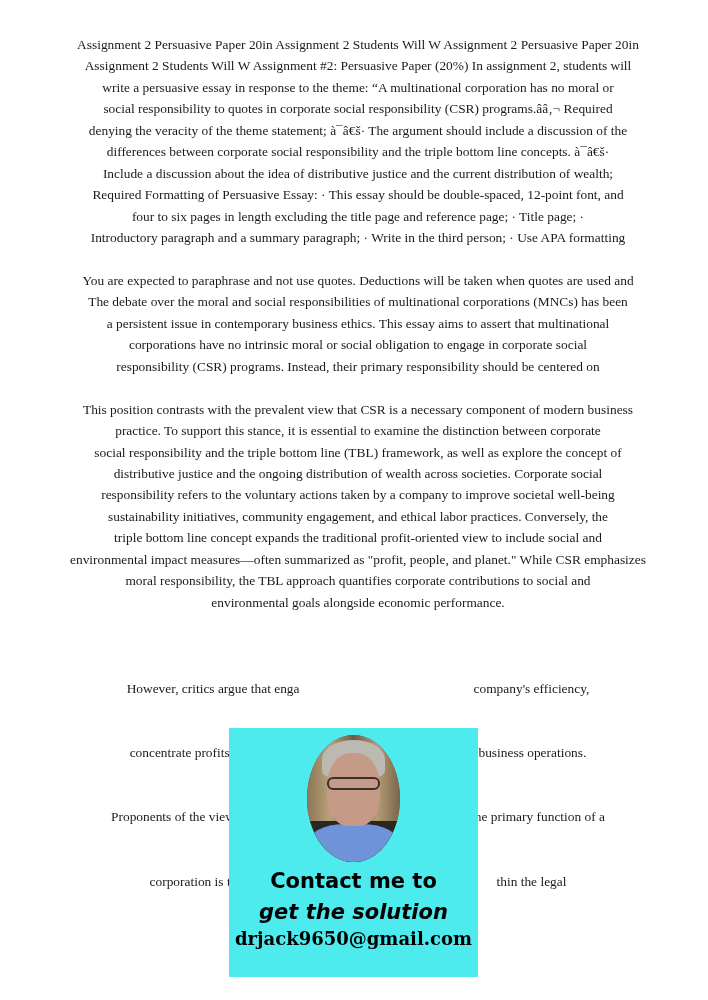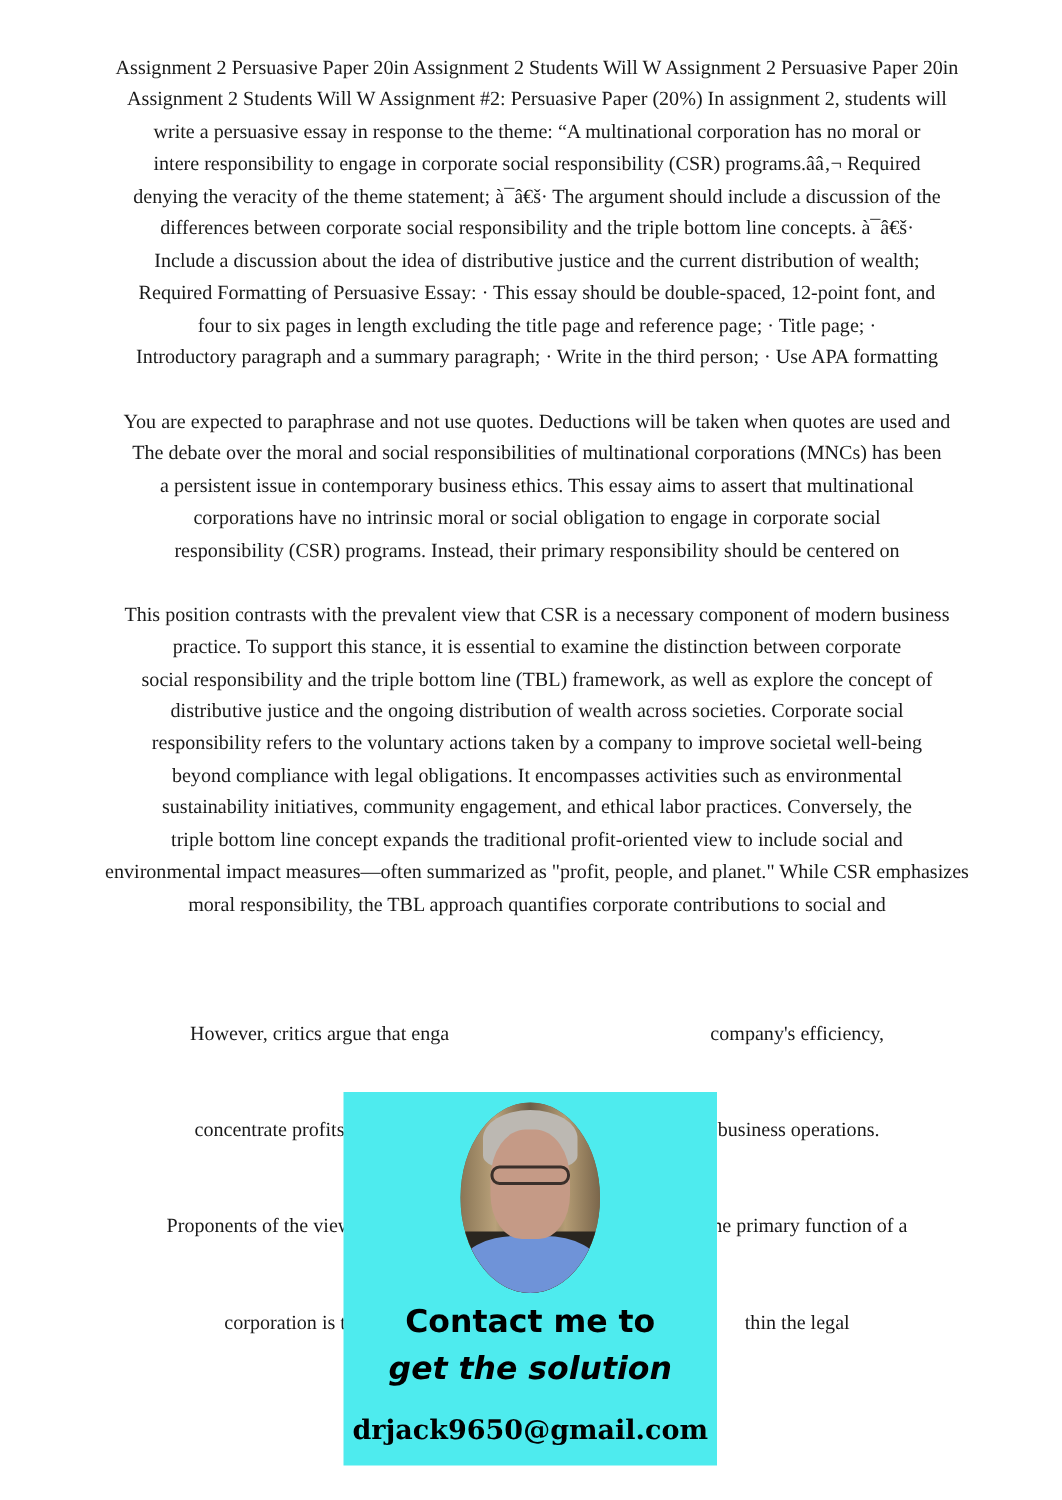--- a/index.html
+++ b/index.html
@@ -30,59 +30,59 @@
   .photo .glasses { position:absolute; left:22%; top:33%; width:56%; height:10%;
     border:2px solid #3a2f2a; border-radius: 6px; box-sizing:border-box; }
   .photo .shirt { position:absolute; left:0; top:70%; width:100%; height:40%;
     border-radius: 40% 40% 0 0; background: #6f93d8; }
   .promo-title {
     position: absolute; left: 0; top: 138px; width: 100%; text-align: center;
     font-family: "DejaVu Sans", sans-serif; font-weight: bold;
     font-size: 21px; line-height: 31px; color: #000;
   }
   .promo-email {
-    position: absolute; left: 0; top: 214px; width: 100%; text-align: center;
+    position: absolute; left: 0; top: 199px; width: 100%; text-align: center;
     font-family: "DejaVu Serif", "Liberation Serif", serif; font-weight: bold;
     font-size: 18px; line-height: 24px; color: #000;
   }
 </style>
 </head>
 <body>
 
 <div class="page">
   <p class="para">
     <span class="line">Assignment 2 Persuasive Paper 20in Assignment 2 Students Will W Assignment 2 Persuasive Paper 20in</span>
     <span class="line">Assignment 2 Students Will W Assignment #2: Persuasive Paper (20%) In assignment 2, students will</span>
     <span class="line">write a persuasive essay in response to the theme: “A multinational corporation has no moral or</span>
-    <span class="line">intere responsibility to engage in corporate social responsibility (CSR) programs.ââ‚¬ Required</span>
+    <span class="line">social responsibility to quotes in corporate social responsibility (CSR) programs.ââ‚¬ Required</span>
     <span class="line">denying the veracity of the theme statement; à¯â€š· The argument should include a discussion of the</span>
     <span class="line">differences between corporate social responsibility and the triple bottom line concepts. à¯â€š·</span>
     <span class="line">Include a discussion about the idea of distributive justice and the current distribution of wealth;</span>
     <span class="line">Required Formatting of Persuasive Essay: · This essay should be double-spaced, 12-point font, and</span>
     <span class="line">four to six pages in length excluding the title page and reference page; · Title page; ·</span>
     <span class="line">Introductory paragraph and a summary paragraph; · Write in the third person; · Use APA formatting</span>
   </p>
   <p class="para">
     <span class="line">You are expected to paraphrase and not use quotes. Deductions will be taken when quotes are used and</span>
     <span class="line">The debate over the moral and social responsibilities of multinational corporations (MNCs) has been</span>
     <span class="line">a persistent issue in contemporary business ethics. This essay aims to assert that multinational</span>
     <span class="line">corporations have no intrinsic moral or social obligation to engage in corporate social</span>
     <span class="line">responsibility (CSR) programs. Instead, their primary responsibility should be centered on</span>
   </p>
   <p class="para">
     <span class="line">This position contrasts with the prevalent view that CSR is a necessary component of modern business</span>
     <span class="line">practice. To support this stance, it is essential to examine the distinction between corporate</span>
     <span class="line">social responsibility and the triple bottom line (TBL) framework, as well as explore the concept of</span>
     <span class="line">distributive justice and the ongoing distribution of wealth across societies. Corporate social</span>
     <span class="line">responsibility refers to the voluntary actions taken by a company to improve societal well-being</span>
-    <span class="line">beyond compliance with legal obligations. It encompasses activities such as environmental</span>
     <span class="line">sustainability initiatives, community engagement, and ethical labor practices. Conversely, the</span>
     <span class="line">triple bottom line concept expands the traditional profit-oriented view to include social and</span>
     <span class="line">environmental impact measures—often summarized as "profit, people, and planet." While CSR emphasizes</span>
     <span class="line">moral responsibility, the TBL approach quantifies corporate contributions to social and</span>
+    <span class="line">environmental goals alongside economic performance.</span>
   </p>
   <p class="para" style="white-space:pre;">
     <span class="line" style="white-space:pre;">However, critics argue that enga                                                    company's efficiency,</span>
     <span class="line" style="white-space:pre;">concentrate profits in the hands                                                      business operations.</span>
     <span class="line" style="white-space:pre;">Proponents of the view that MN                                                      t the primary function of a</span>
     <span class="line" style="white-space:pre;">corporation is to serve the intere                                                    thin the legal</span>
     
     
     
     

